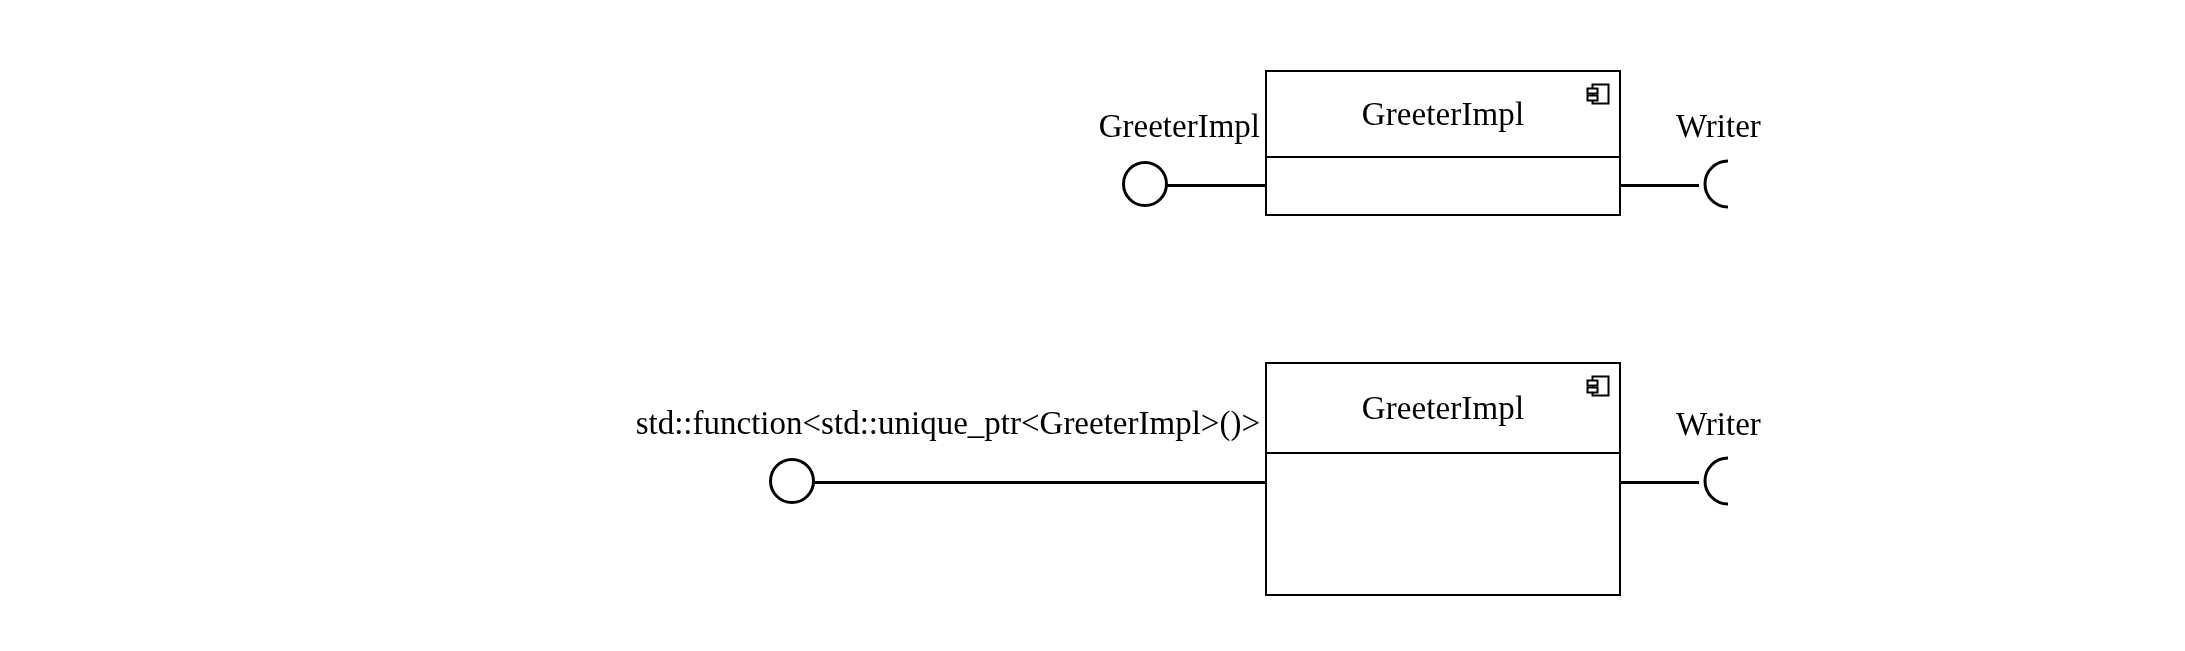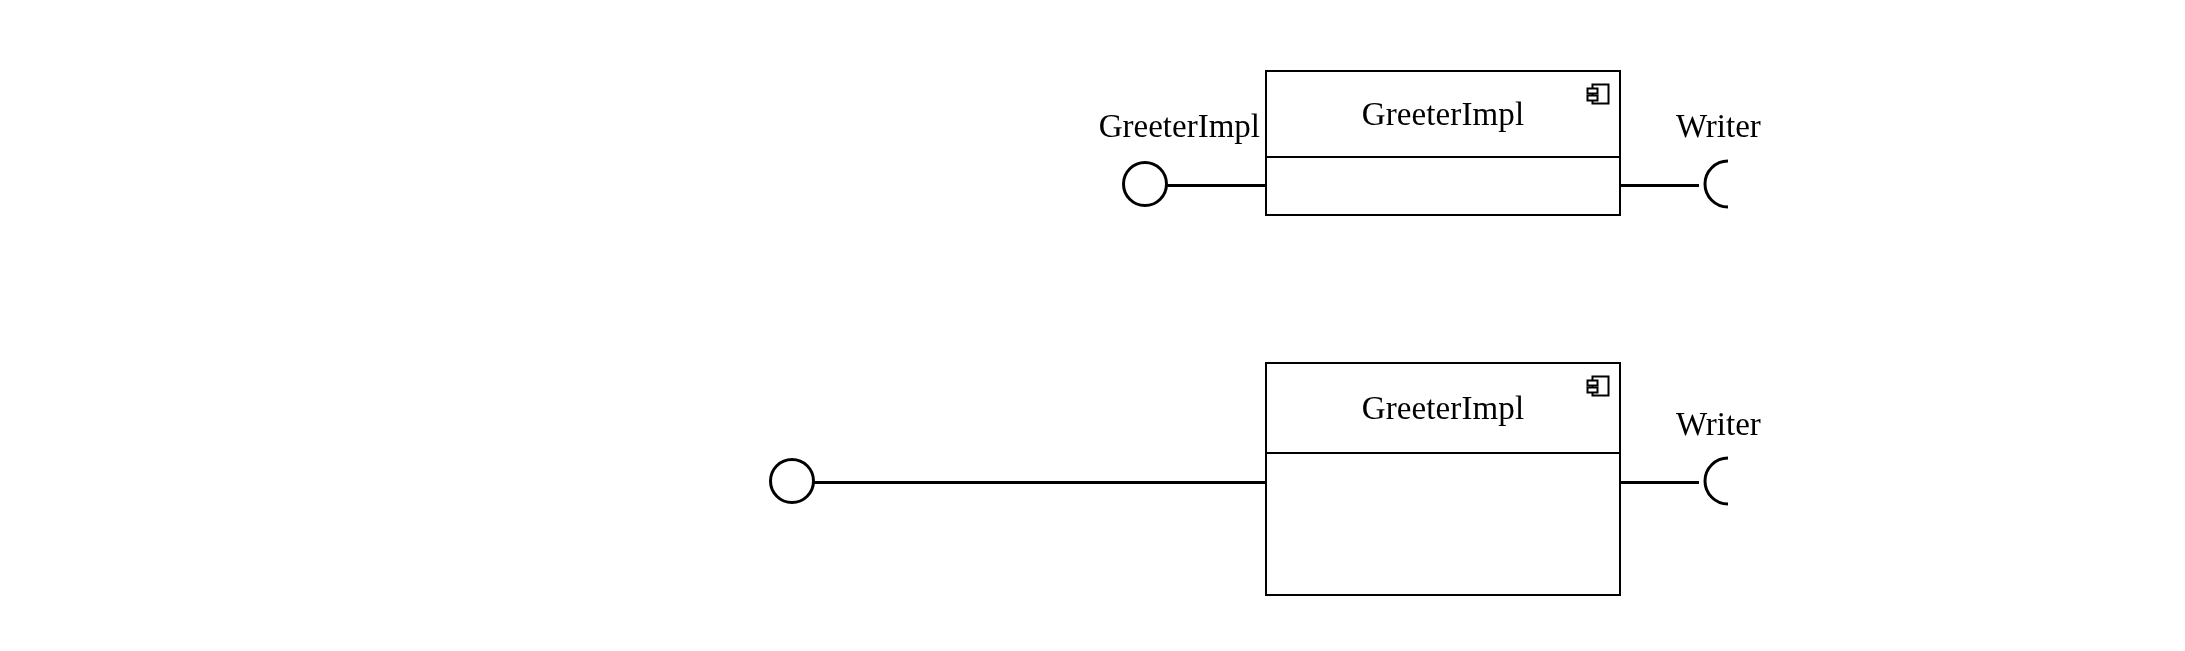--- a/index.html
+++ b/index.html
@@ -124,20 +124,21 @@
   <div class="iface-label" style="left: 1676px; top: 110px;">Writer</div>
 
   <div class="connector-line" style="left: 1619px; top: 184px; width: 80px;"></div>
 
   <span class="required-socket" style="left: 1694px; top: 158px;">
     <svg width="50" height="52" viewBox="0 0 50 52" xmlns="http://www.w3.org/2000/svg">
       <path d="M 34 3 A 23 23 0 1 0 34 49" fill="none" stroke="#000000" stroke-width="3"></path>
     </svg>
   </span>
 
+  <div class="iface-label right-aligned" style="left: 260px; top: 407px; width: 1000px;">std::function&lt;std::unique_ptr&lt;GreeterImpl&gt;()&gt;</div>
 
   <div class="connector-line" style="left: 812px; top: 481px; width: 455px;"></div>
 
   <div class="provided-ball" style="left: 769px; top: 458px; width: 46px; height: 46px;"></div>
 
   <div class="component-box" style="left: 1265px; top: 362px; width: 356px; height: 234px;">
 
     <div class="component-header" style="height: 90px;">
       <span class="component-title">GreeterImpl</span>
     </div>

